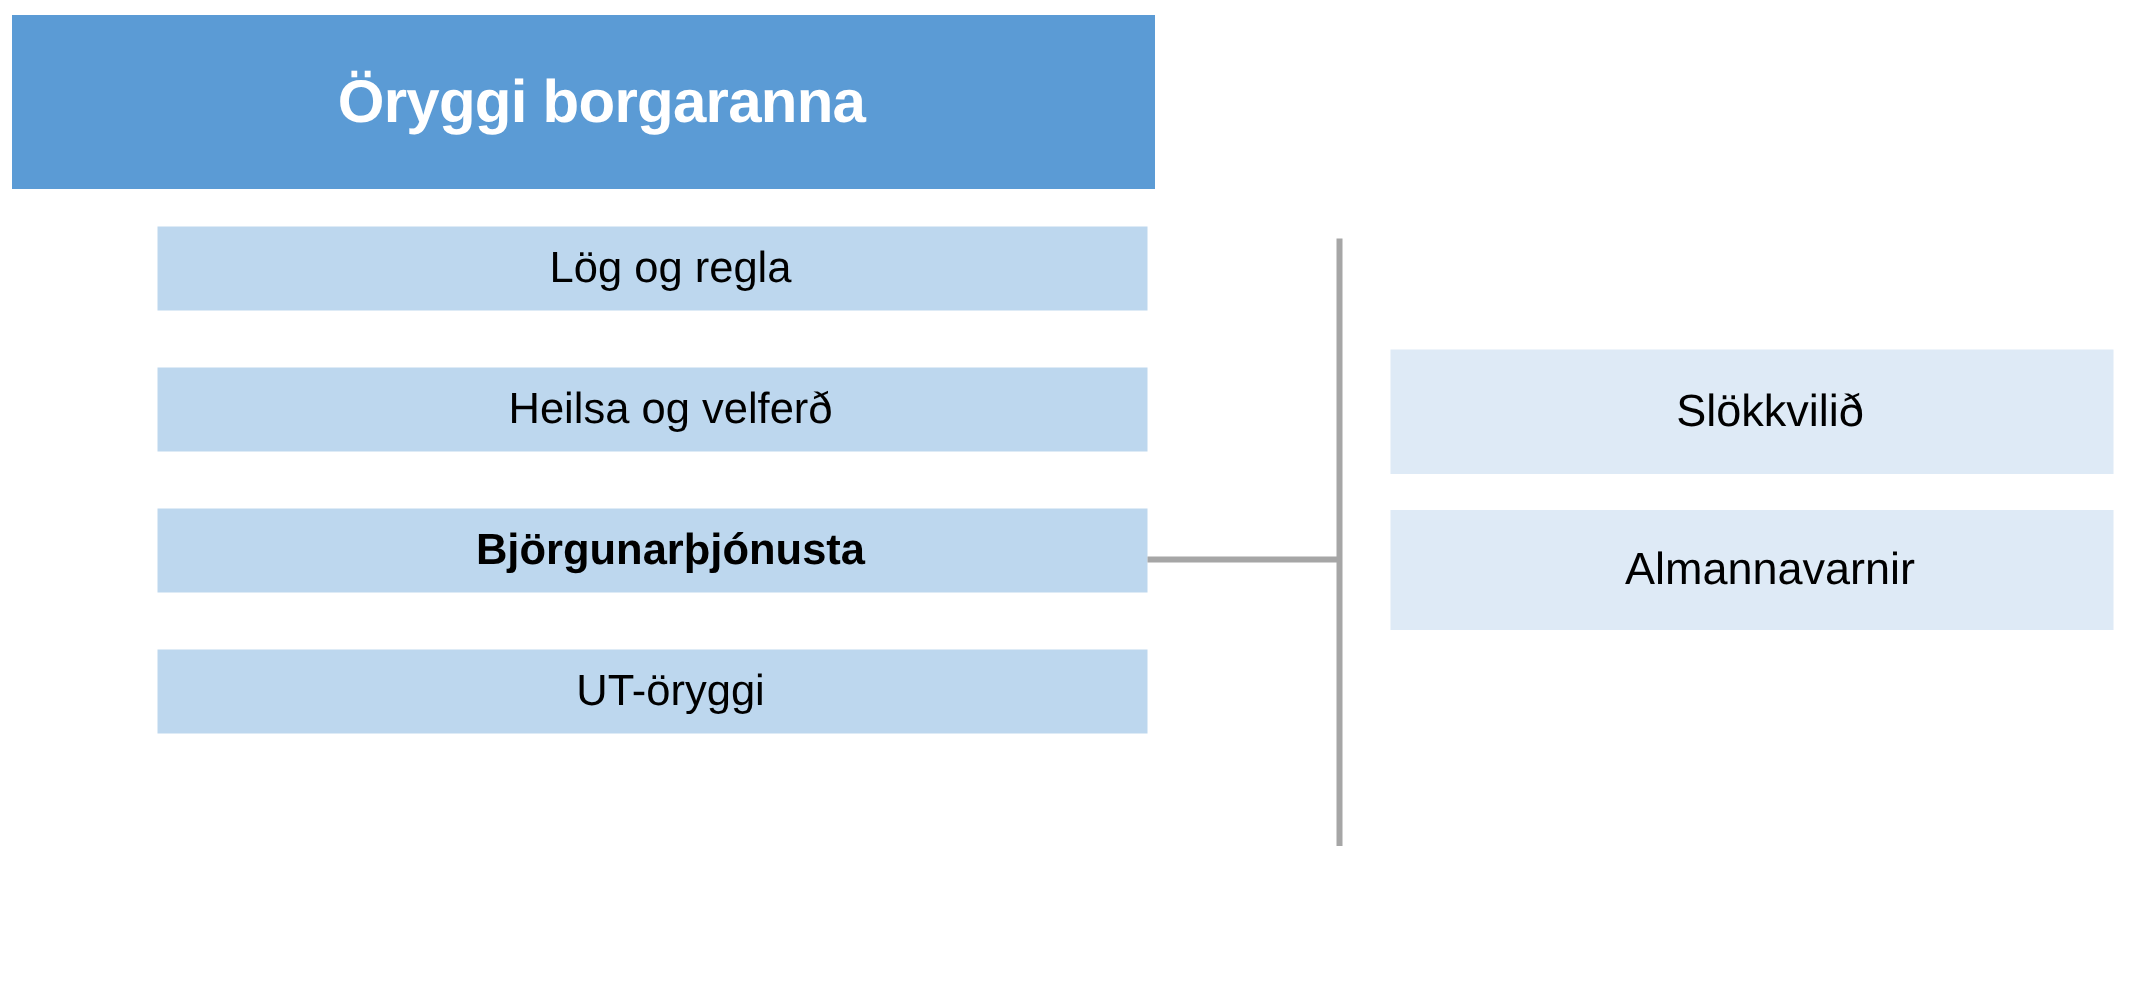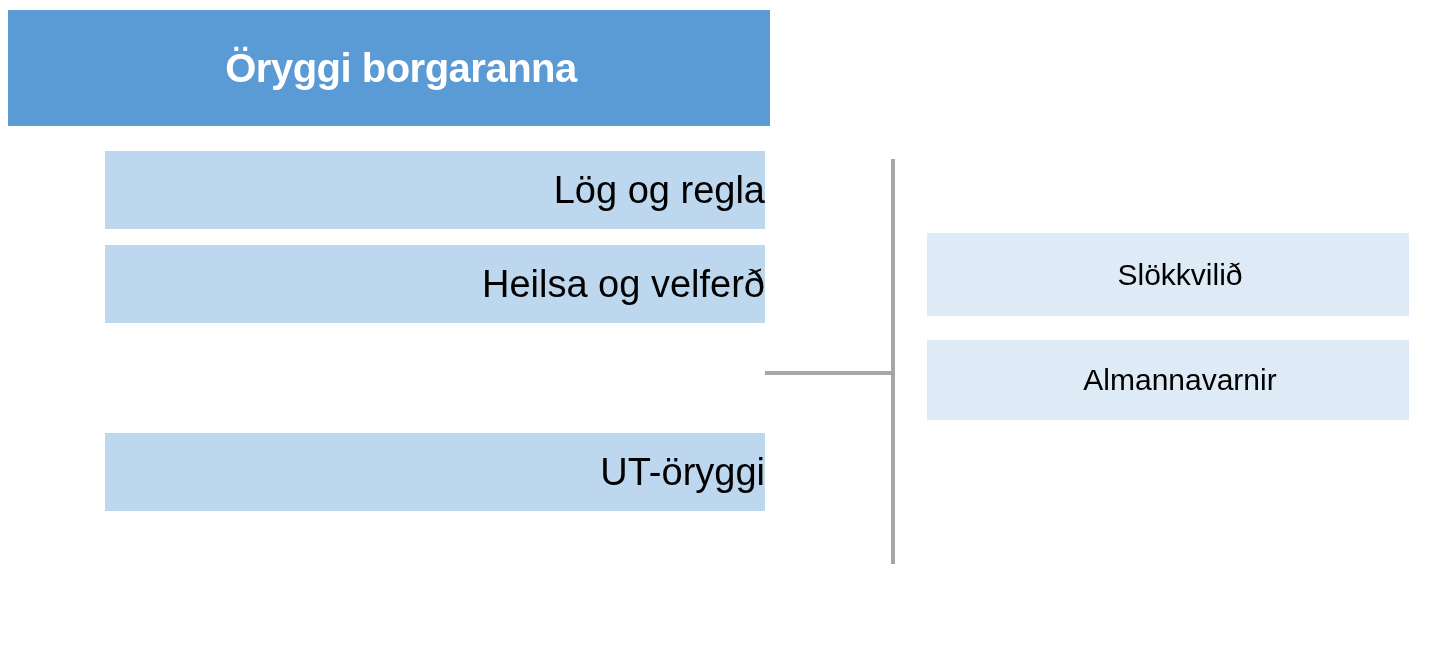--- a/index.html
+++ b/index.html
@@ -31,25 +31,24 @@
     height: 116px;
     background: var(--header-bg, #5B9BD5);
     color: var(--header-text, #ffffff);
     font-size: 40px;
     font-weight: bold;
     letter-spacing: -0.5px;
   }
   .cat-box {
     left: 105px;
     width: 660px;
-    height: 78px;
+    height: 56px;
     background: var(--category-bg, #BDD7EE);
     color: var(--text-color, #000000);
-    font-size: 38px;
-    justify-content: flex-end;
+    font-size: 29px;
   }
   .cat-box.bold {
     font-weight: bold;
   }
   .cat-top-0 { top: 151px; }
   .cat-top-1 { top: 245px; }
   .cat-top-2 { top: 339px; }
   .cat-top-3 { top: 433px; }
   .cat-top-4 { top: 527px; }
   .sub-box {
@@ -92,20 +91,23 @@
   <div class="box header-box">
     <span>Öryggi borgaranna</span>
   </div>
 
   <div class="box cat-box cat-top-0">
     <span>Lög og regla</span>
   </div>
   <div class="box cat-box cat-top-1">
     <span>Heilsa og velferð</span>
   </div>
+  <div class="box cat-box cat-top-2 bold">
+    <span>Björgunarþjónusta</span>
+  </div>
   <div class="box cat-box cat-top-3">
     <span>UT-öryggi</span>
   </div>
 
   <div class="connector-h"></div>
   <div class="connector-v"></div>
 
   <div class="box sub-box sub-top-1">
     <span>Slökkvilið</span>
   </div>

